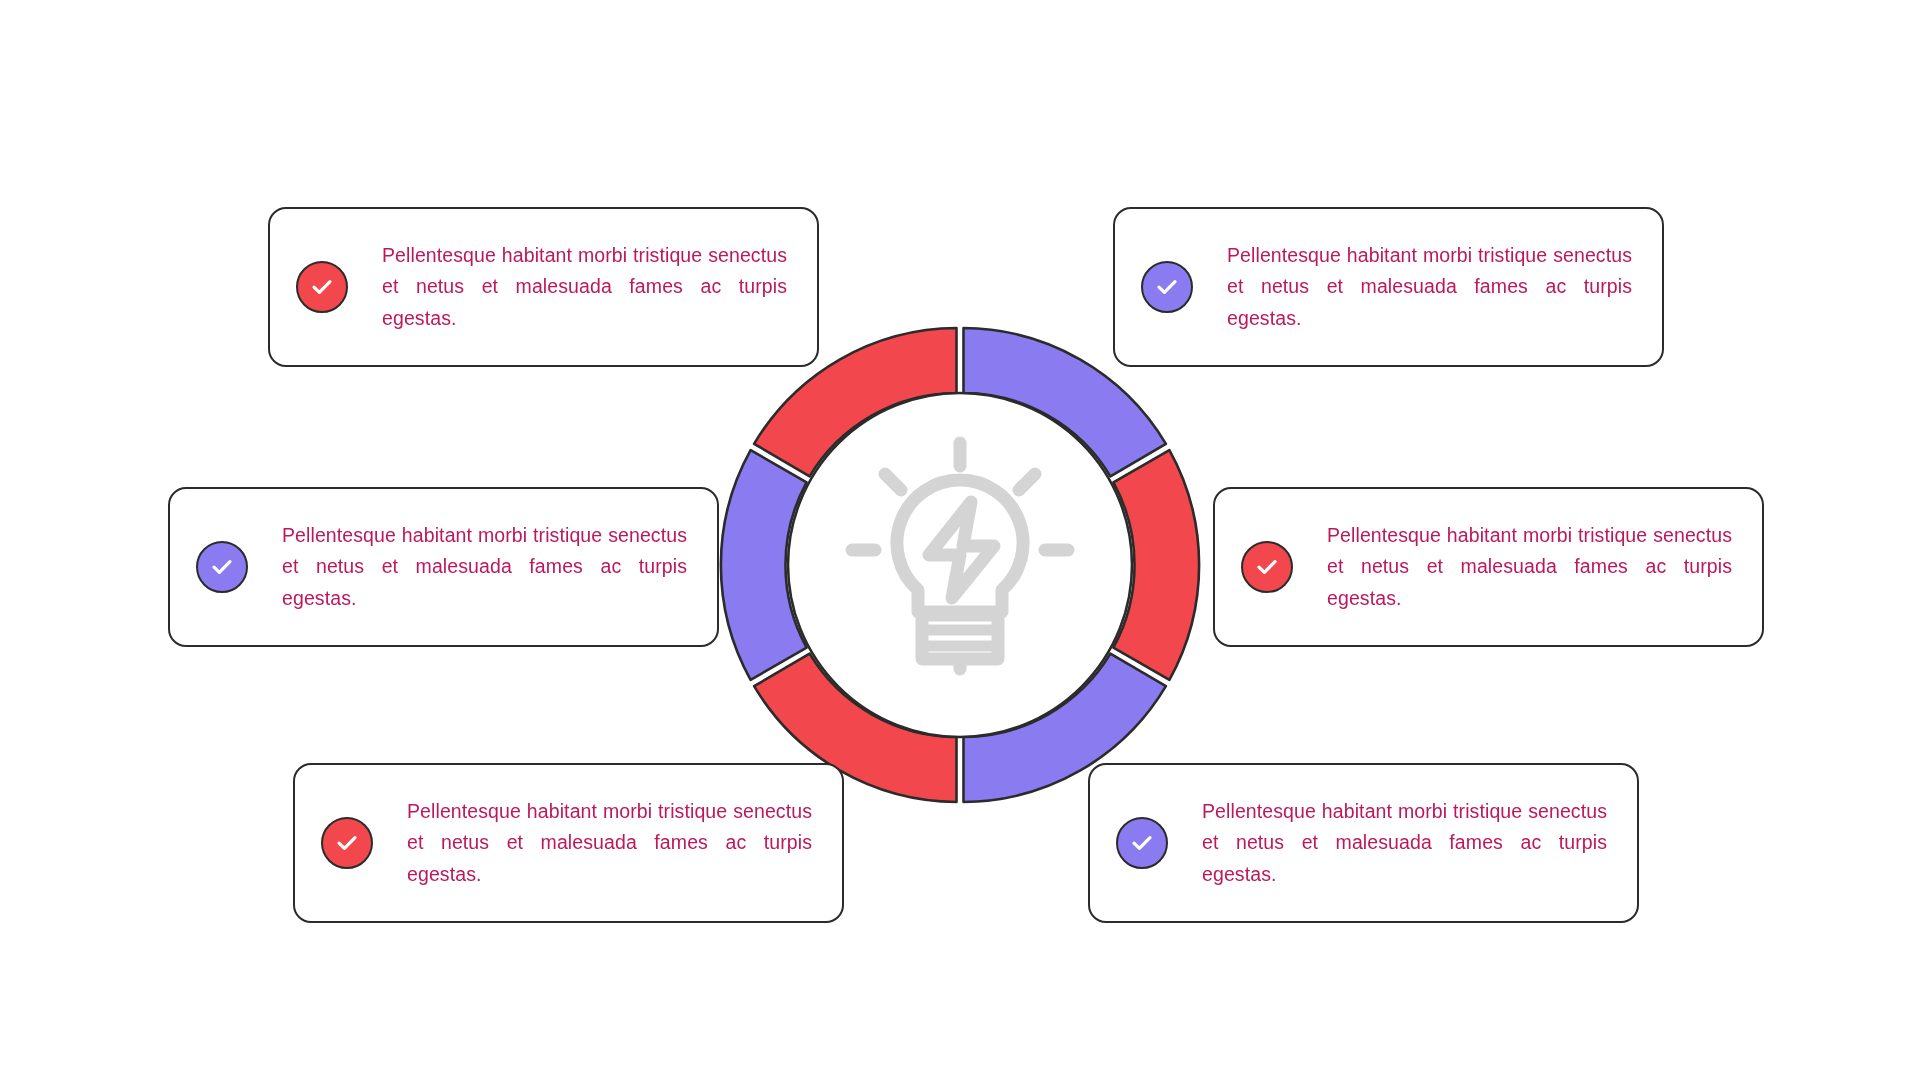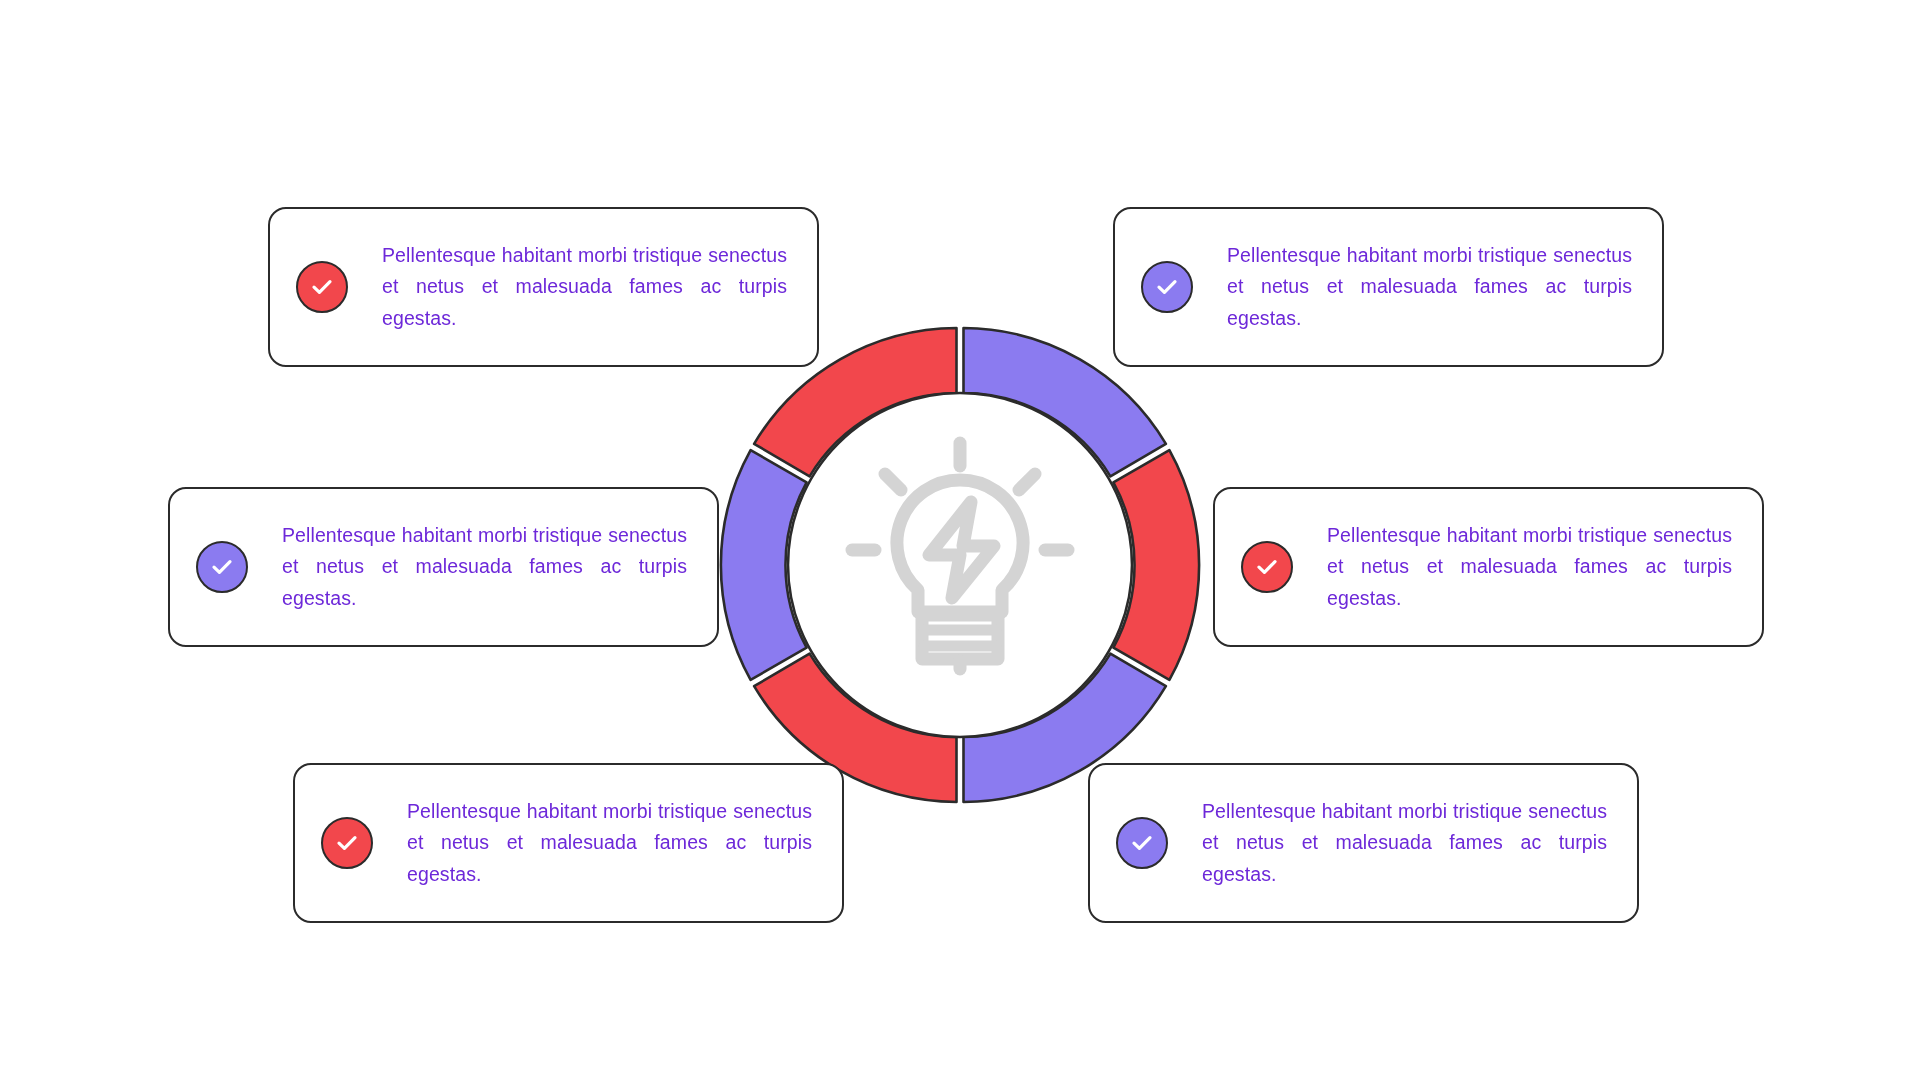--- a/index.html
+++ b/index.html
@@ -59,21 +59,21 @@
     box-sizing: border-box;
   }
   .check-badge.red    { background: #F2474C; }
   .check-badge.purple { background: #8B7BF0; }
   .check-badge svg { display: block; }
 
   .card-text {
     flex: 1 1 auto;
     font-size: 19.5px;
     line-height: 1.62;
-    color: #6d28d9;
+    color: #be185d;
     text-align: justify;
     text-align-last: left;
     letter-spacing: 0.1px;
     padding-left: 34px;
     padding-right: 4px;
   }
 
   
   #card-top-left    { left: 268px;  top: 207px;  width: 551px;  height: 160px; }
   #card-top-right   { left: 1113px; top: 207px;  width: 551px;  height: 160px; }

